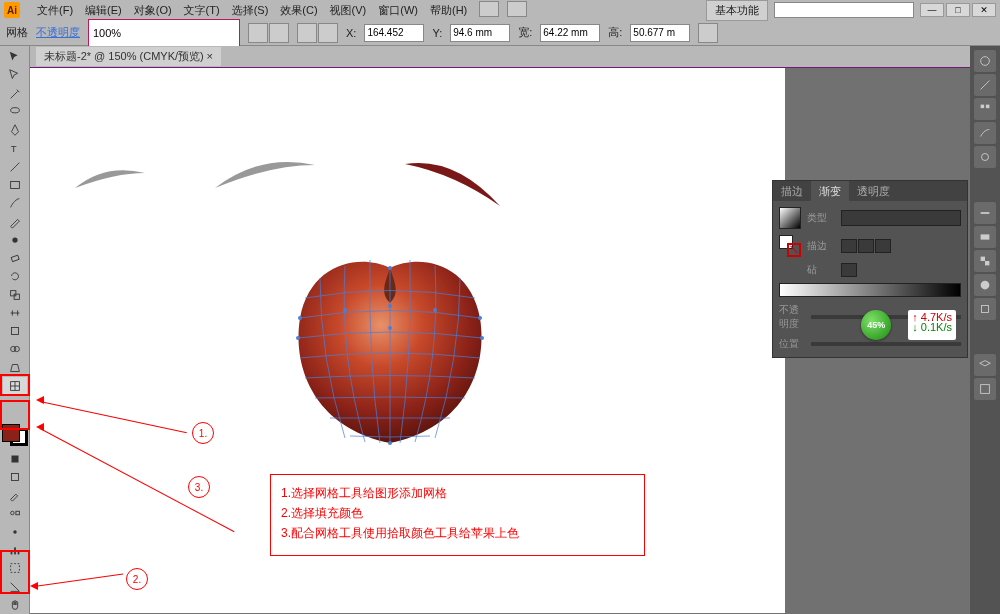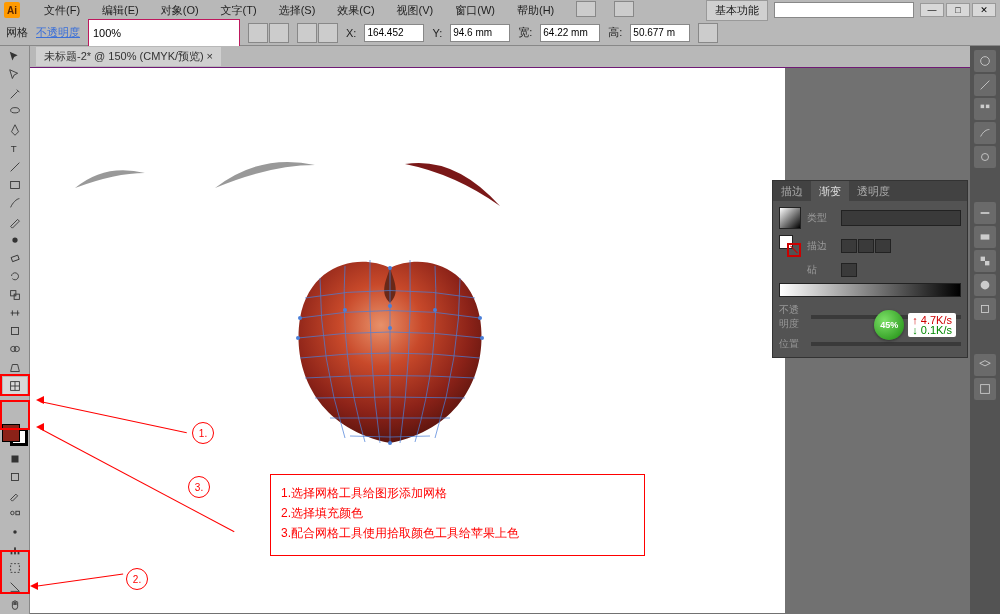--- a/index.html
+++ b/index.html
@@ -1,19 +1,19 @@
 <!DOCTYPE html>
 <html><head>
 <meta charset="utf-8">
 <style>
 *{margin:0;padding:0;box-sizing:border-box;font-family:"Microsoft YaHei",sans-serif;font-size:11px}
 body{background:#b8b8b8;width:1000px;height:614px;overflow:hidden;position:relative}
 .titlebar{height:20px;background:#b8b8b8;display:flex;align-items:center;padding:0 4px}
 .ai-logo{width:16px;height:16px;background:#ff9a00;color:#5a2600;font-weight:bold;display:flex;align-items:center;justify-content:center;font-size:10px;border-radius:2px}
-.menubar{display:flex;gap:14px;margin-left:20px}
+.menubar{display:flex;gap:4px;margin-left:13px}
 .menu-item{padding:2px 4px;color:#222;cursor:default}
 .menu-icon{width:20px;height:16px;border:1px solid #888;margin-left:4px;background:#ccc;display:inline-block}
 .title-right{margin-left:auto;display:flex;align-items:center;gap:6px}
 .workspace-label{padding:2px 8px;color:#222;background:#d0d0d0;border:1px solid #999}
 .search-box{width:140px;height:16px;background:#fff;border:1px solid #888}
 .win-controls{display:flex;gap:2px}
 .win-btn{width:24px;height:14px;background:#d8d8d8;border:1px solid #999;display:flex;align-items:center;justify-content:center;font-size:9px}
 .control-bar{height:26px;background:#b8b8b8;border-bottom:1px solid #888;display:flex;align-items:center;padding:0 6px;gap:8px}
 .control-label{color:#222}
 .control-select{padding:1px 4px;background:#fff;border:1px solid #be185d;height:28px}
@@ -53,21 +53,21 @@
 .panel-tab.active{background:#535353;color:#ddd}
 .panel-body{padding:6px}
 .panel-row{display:flex;align-items:center;gap:6px;margin-bottom:6px}
 .panel-label{width:28px;color:#999;font-size:10px}
 .panel-select-wide{flex:1;height:16px;background:#3a3a3a;border:1px solid #222}
 .align-btns{display:flex;gap:1px}
 .align-btn{width:16px;height:14px;background:#3a3a3a;border:1px solid #222}
 .gradient-bar{width:100%;height:14px;background:linear-gradient(90deg,#fff,#000);border:1px solid #222;margin-top:4px}
 .slider-row{display:flex;align-items:center;gap:4px;margin-top:6px}
 .slider-track{flex:1;height:4px;background:#3a3a3a;position:relative}
-.net-badge{position:absolute;right:44px;top:310px;display:flex;align-items:center;gap:4px}
+.net-badge{position:absolute;right:44px;top:310px;display:flex;gap:17px}
 .net-circle{width:30px;height:30px;border-radius:50%;background:radial-gradient(circle at 35% 35%,#7de068,#1a8a0e);display:flex;align-items:center;justify-content:center;color:#fff;font-size:9px;font-weight:bold;box-shadow:0 1px 3px rgba(0,0,0,.4)}
 .net-stats{background:#fff;padding:2px 4px;border-radius:2px;font-size:8px;line-height:10px}
 .net-up{color:#c00}
 .net-dn{color:#080}
 .opacity-link{color:#3a6fd8;text-decoration:underline}
 </style>
 </head>
 <body>
 
 <div class="titlebar">

